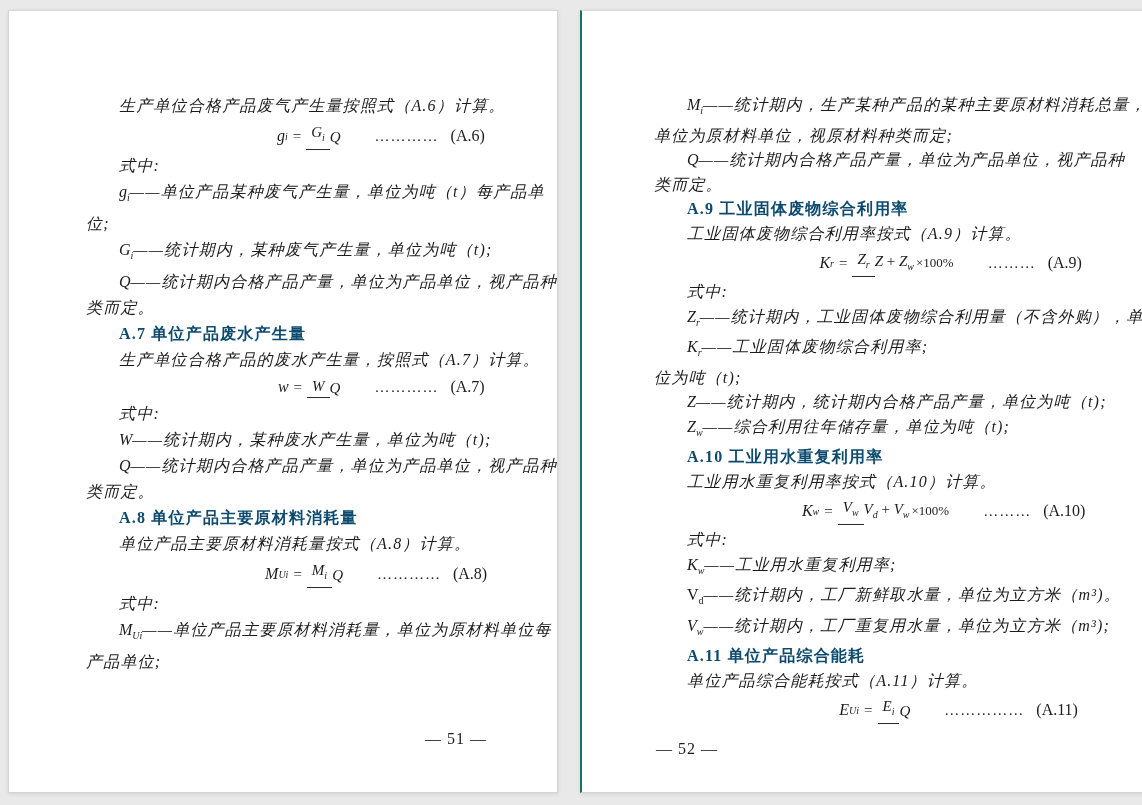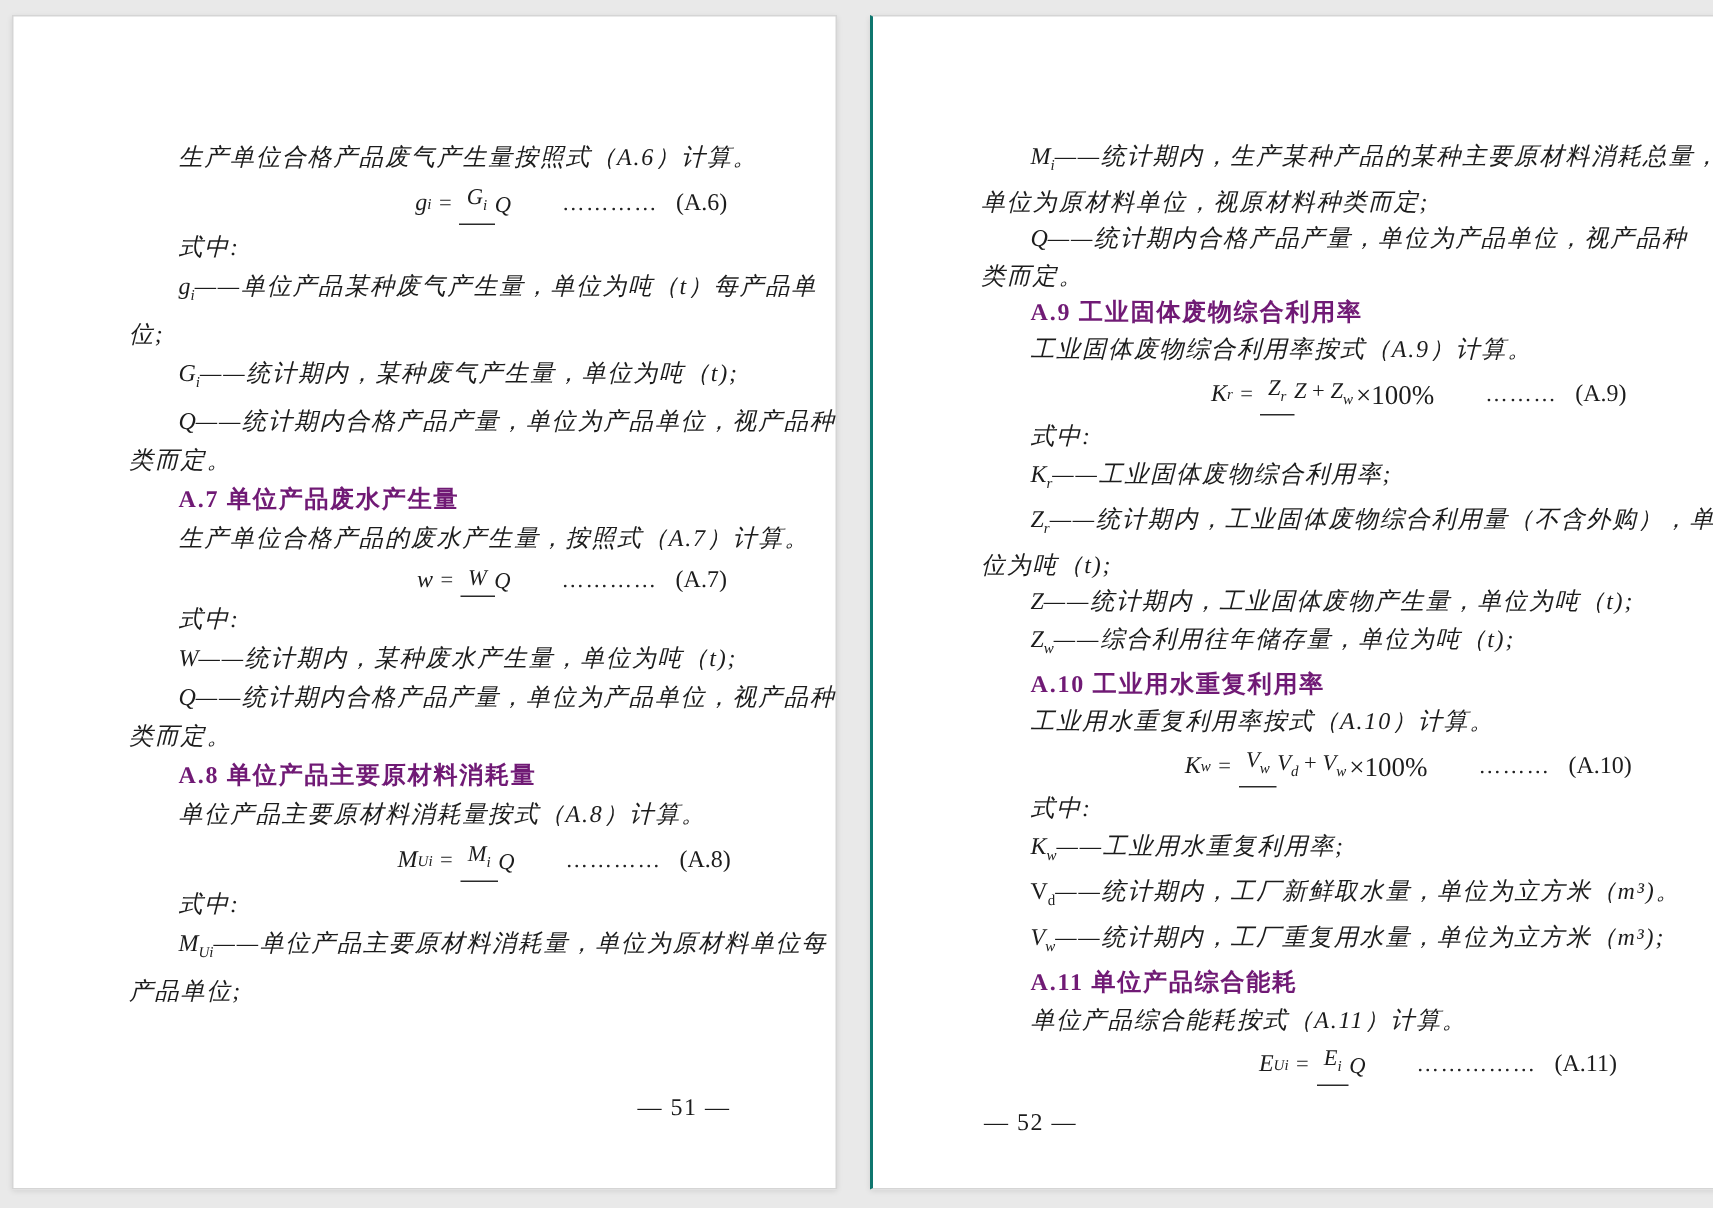--- a/index.html
+++ b/index.html
@@ -20,37 +20,37 @@
   .page-body{position:absolute;top:82px;left:0;right:0;}
   .page-1 .page-body{padding:0 34px 0 77px;}
   .page-2 .page-body{padding:0 40px 0 72px;}
 
   .t-line{
     font-size:16px;line-height:26px;letter-spacing:1.2px;
     white-space:nowrap;
   }
   .page-2 .t-line{line-height:24.5px;}
   .indent{padding-left:33px;}
-  .heading{font-weight:bold;color:#701a75;}
+  .heading{font-weight:bold;color:#0c4a6e;}
 
   .seg-cn{letter-spacing:1.2px;font-style:italic;}
   .seg-i{font-style:italic;letter-spacing:0;}
   .seg-r{letter-spacing:0;}
   .seg-sub{font-style:italic;font-size:10px;vertical-align:-4px;letter-spacing:0;}
   .seg-rsub{font-size:10px;vertical-align:-4px;letter-spacing:0;}
 
   .formula{display:flex;align-items:center;margin:3px 0;}
   .f-sp-l{flex:5;}
   .f-sp-r{flex:1;}
   .f-eq{display:inline-flex;align-items:center;font-size:16px;letter-spacing:0;}
   .eq-sign{margin:0 5px;font-size:15px;}
   .frac{display:inline-flex;flex-direction:row;align-items:center;font-size:15px;}
   .frac .num{padding:0 5px 1px;border-bottom:1px solid #2a2a2a;line-height:20px;}
   .frac .den{padding-top:1px;line-height:20px;}
-  .f-post{margin-left:2px;font-size:18px;letter-spacing:0;}
+  .f-post{margin-left:2px;font-size:13px;letter-spacing:0;}
   .f-dots{margin-left:34px;font-size:15px;color:#222;letter-spacing:1px;}
   .f-tag{margin-left:12px;font-size:16px;letter-spacing:0;}
 
   .page-num{position:absolute;font-size:16px;letter-spacing:1px;color:#1c1c1c;}
   .page-1 .page-num{bottom:44px;right:70px;}
   .page-2 .page-num{bottom:34px;left:74px;}
 </style>
 </head>
 <body>
 
@@ -140,24 +140,24 @@
               <span class="num"><span class="seg-i">Z</span><span class="seg-sub">r</span></span>
               <span class="den"><span class="seg-i">Z</span><span class="seg-r"> + </span><span class="seg-i">Z</span><span class="seg-sub">w</span></span>
             </span>
             <span class="f-post">×100%</span>
           </span>
           <span class="f-dots">………</span>
           <span class="f-tag">(A.9)</span>
           <span class="f-sp-r"></span>
         </div>
         <div class="t-line indent"><span class="seg-cn">式中:</span></div>
+        <div class="t-line indent"><span class="seg-i">Z</span><span class="seg-sub">r</span><span class="seg-cn">——统计期内，工业固体废物综合利用量（不含外购），单</span></div>
         <div class="t-line indent"><span class="seg-i">K</span><span class="seg-sub">r</span><span class="seg-cn">——工业固体废物综合利用率;</span></div>
-        <div class="t-line indent"><span class="seg-i">Z</span><span class="seg-sub">r</span><span class="seg-cn">——统计期内，工业固体废物综合利用量（不含外购），单</span></div>
         <div class="t-line"><span class="seg-cn">位为吨（t);</span></div>
-        <div class="t-line indent"><span class="seg-i">Z</span><span class="seg-cn">——统计期内，工业固体废物产生量，单位为吨（t);</span></div>
+        <div class="t-line indent"><span class="seg-i">Z</span><span class="seg-cn">——统计期内，统计期内合格产品产量，单位为吨（t);</span></div>
         <div class="t-line indent"><span class="seg-i">Z</span><span class="seg-sub">w</span><span class="seg-cn">——综合利用往年储存量，单位为吨（t);</span></div>
         <div class="t-line indent heading">A.10  工业用水重复利用率</div>
         <div class="t-line indent"><span class="seg-cn">工业用水重复利用率按式（A.10）计算。</span></div>
         <div class="formula">
           <span class="f-sp-l"></span>
           <span class="f-eq">
             <span class="seg-i">K</span>
             <span class="seg-sub">w</span>
             <span class="eq-sign">=</span>
             <span class="frac">

